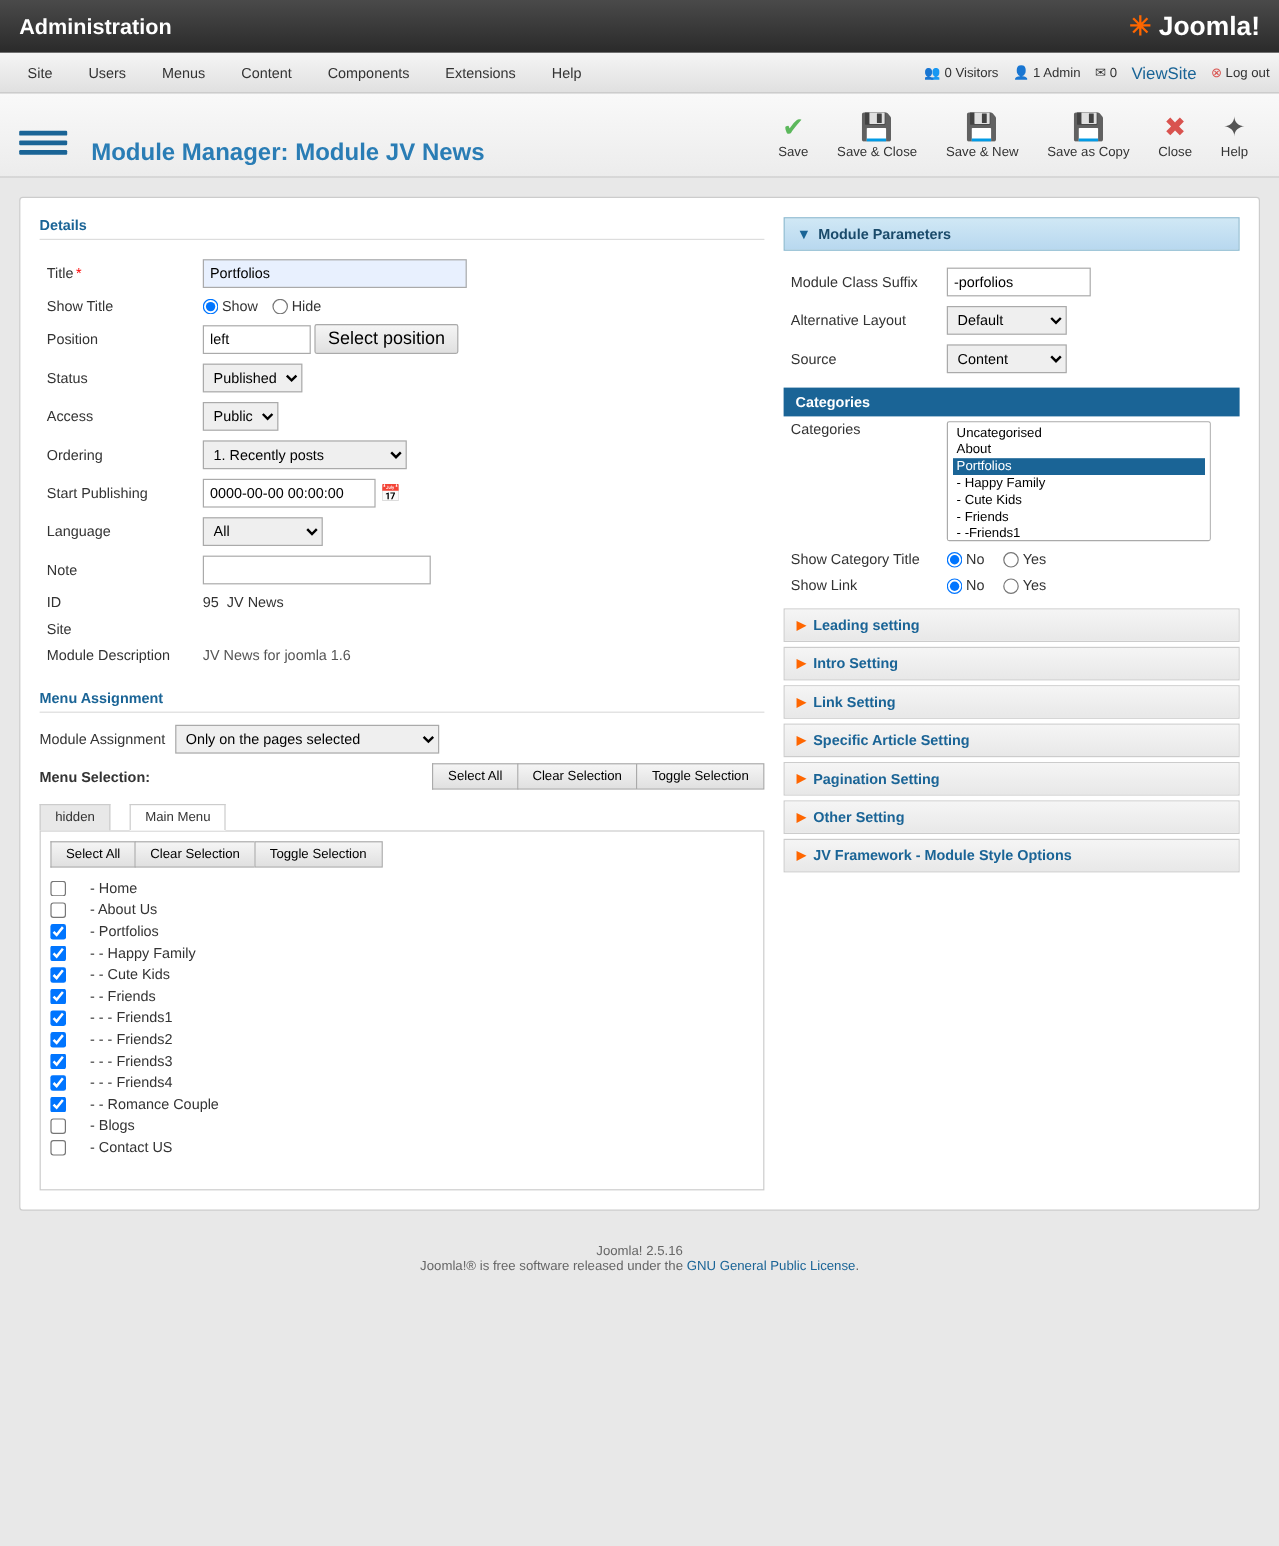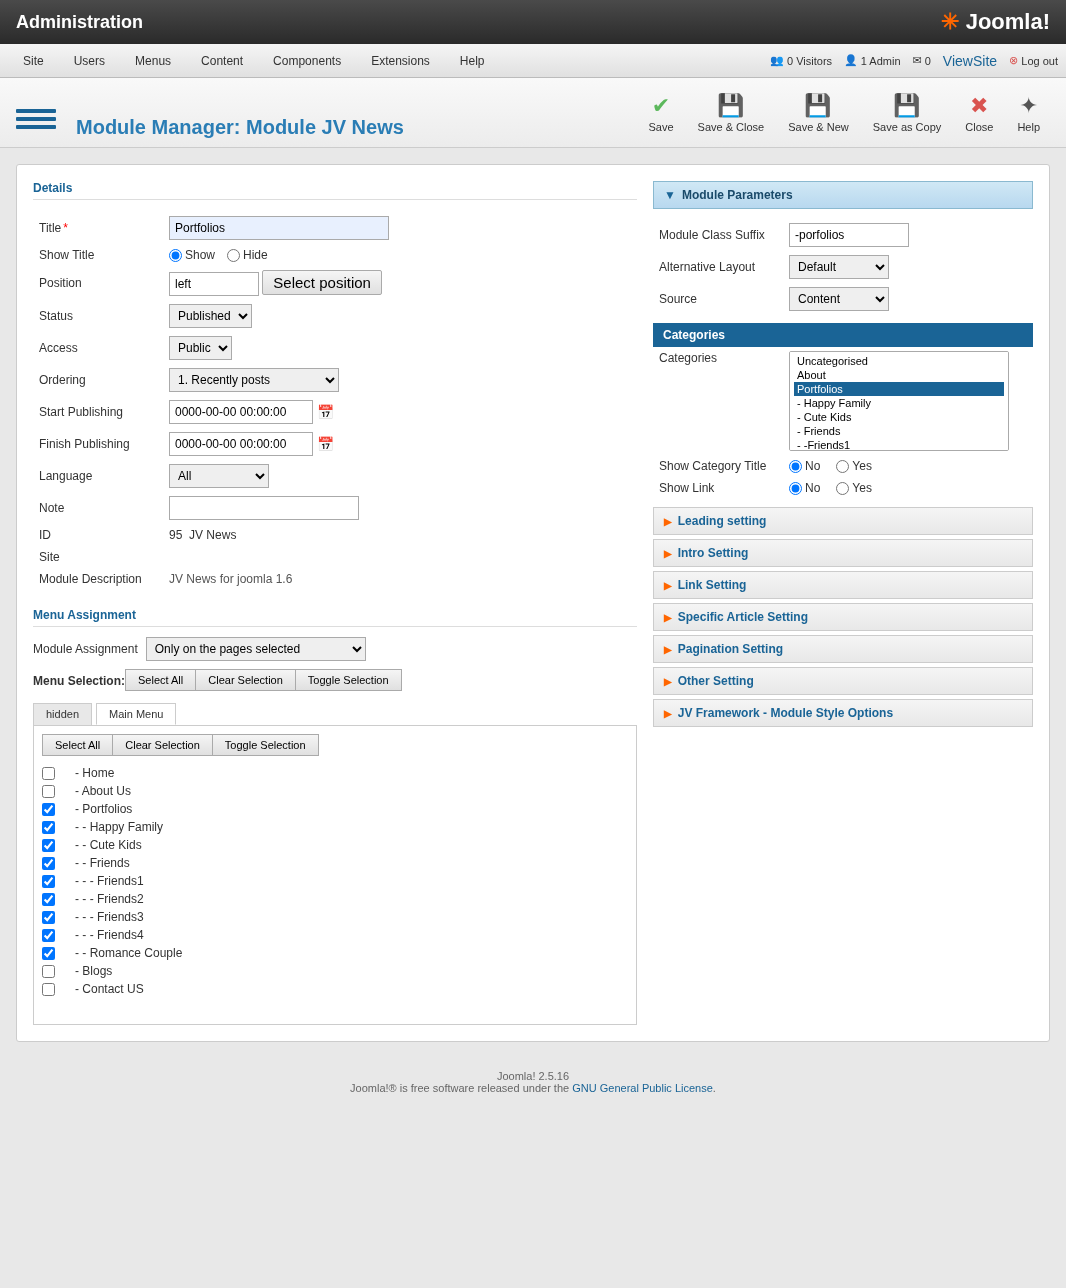--- a/index.html
+++ b/index.html
@@ -162,21 +162,21 @@
     .sel-btn {
       padding: 4px 12px;
       border: 1px solid #aaa;
       background: linear-gradient(180deg, #f5f5f5, #e0e0e0);
       cursor: pointer;
       font-size: 11px;
     }
     .sel-btn:not(:last-child) { border-right: none; }
 
     
-    .tabs { display: flex; gap: 4px; margin-bottom: 0; }
+    .tabs { display: flex; gap: 16px; margin-bottom: 0; }
     .tab {
       padding: 4px 12px;
       border: 1px solid #ccc;
       background: #e8e8e8;
       cursor: pointer;
       font-size: 11px;
       border-bottom: none;
     }
     .tab.active { background: #fff; border-bottom: 1px solid #fff; z-index: 1; }
 
@@ -393,27 +393,20 @@
           </td>
         </tr>
         <tr>
           <td><span>Start Publishing</span></td>
           <td style="display:flex;align-items:center;gap:4px;">
             <input type="text" class="date-input" value="0000-00-00 00:00:00" style="">
             <span class="cal-icon">📅</span>
           </td>
         </tr>
         <tr>
-          <td><span>Finish Publishing</span></td>
-          <td style="display:flex;align-items:center;gap:4px;">
-            <input type="text" class="date-input" value="0000-00-00 00:00:00" style="">
-            <span class="cal-icon">📅</span>
-          </td>
-        </tr>
-        <tr>
           <td><span>Language</span></td>
           <td>
             <select class="language-select">
               <option>All</option>
             </select>
           </td>
         </tr>
         <tr>
           <td><span>Note</span></td>
           <td><input type="text" class="note-input" style=""></td>
@@ -439,21 +432,21 @@
       <div class="menu-assignment">
         <div class="menu-assignment-header">Menu Assignment</div>
 
         <div class="module-assignment-row">
           <span>Module Assignment</span>
           <select>
             <option>Only on the pages selected</option>
           </select>
         </div>
 
-        <div style="display:flex;justify-content:flex-start;align-items:center;margin-bottom:6px;">
+        <div style="display:flex;justify-content:space-between;align-items:center;margin-bottom:6px;">
           <span class="menu-selection-label">Menu Selection:</span>
           <div class="selection-buttons">
             <button class="sel-btn">Select All</button>
             <button class="sel-btn">Clear Selection</button>
             <button class="sel-btn">Toggle Selection</button>
           </div>
         </div>
 
         <div class="tabs">
           <div class="tab">hidden</div>

